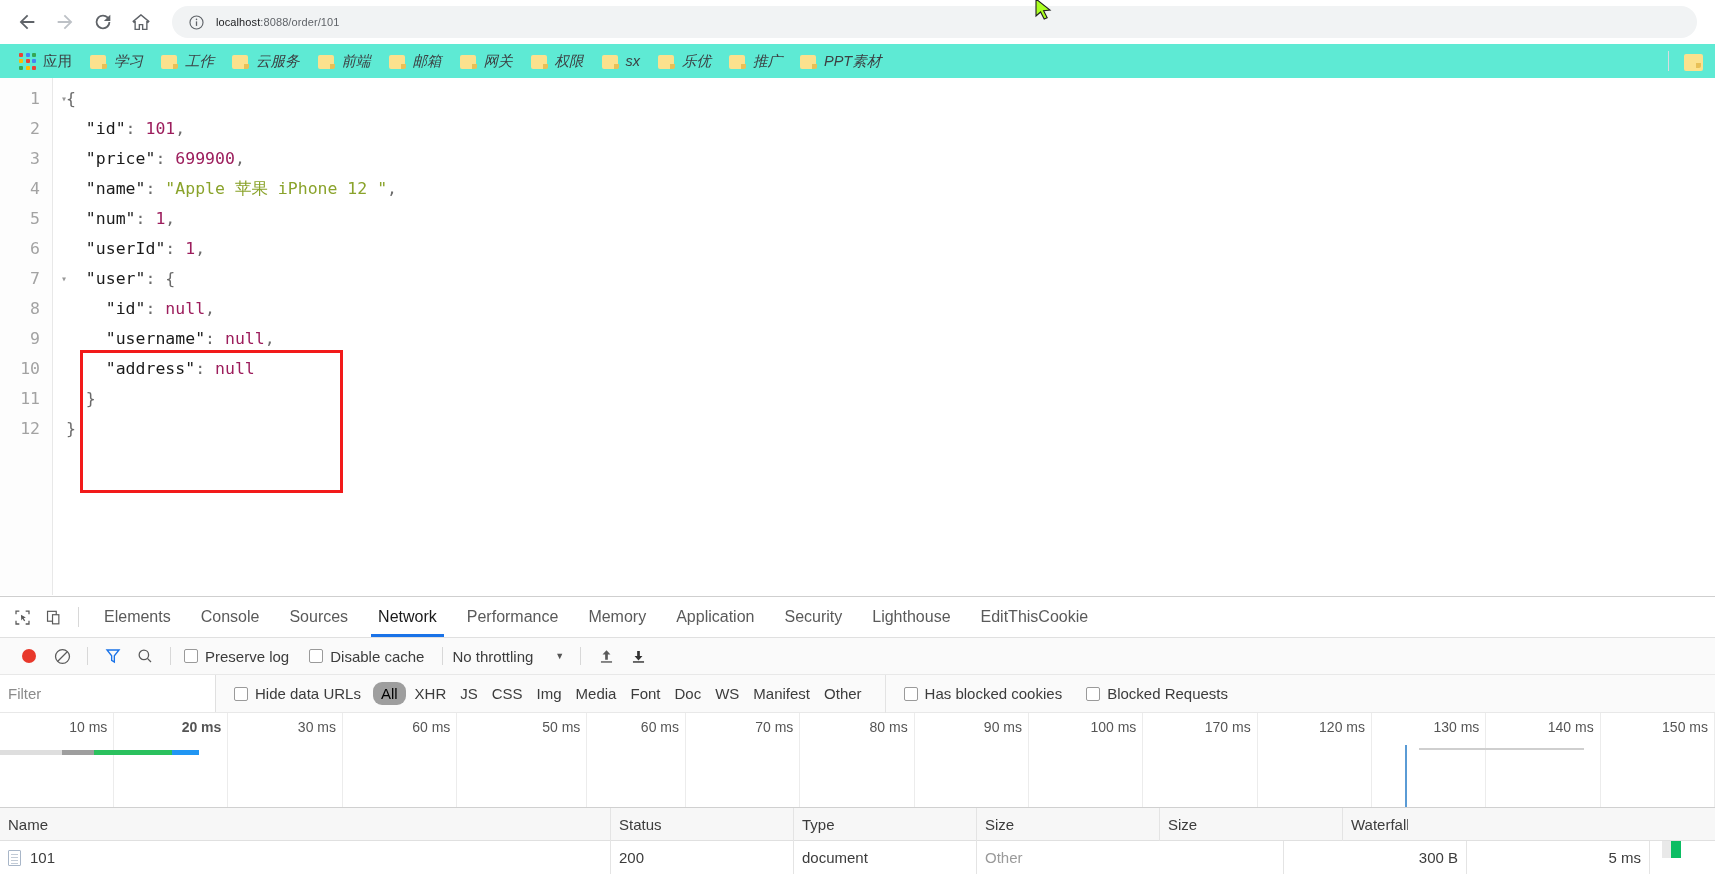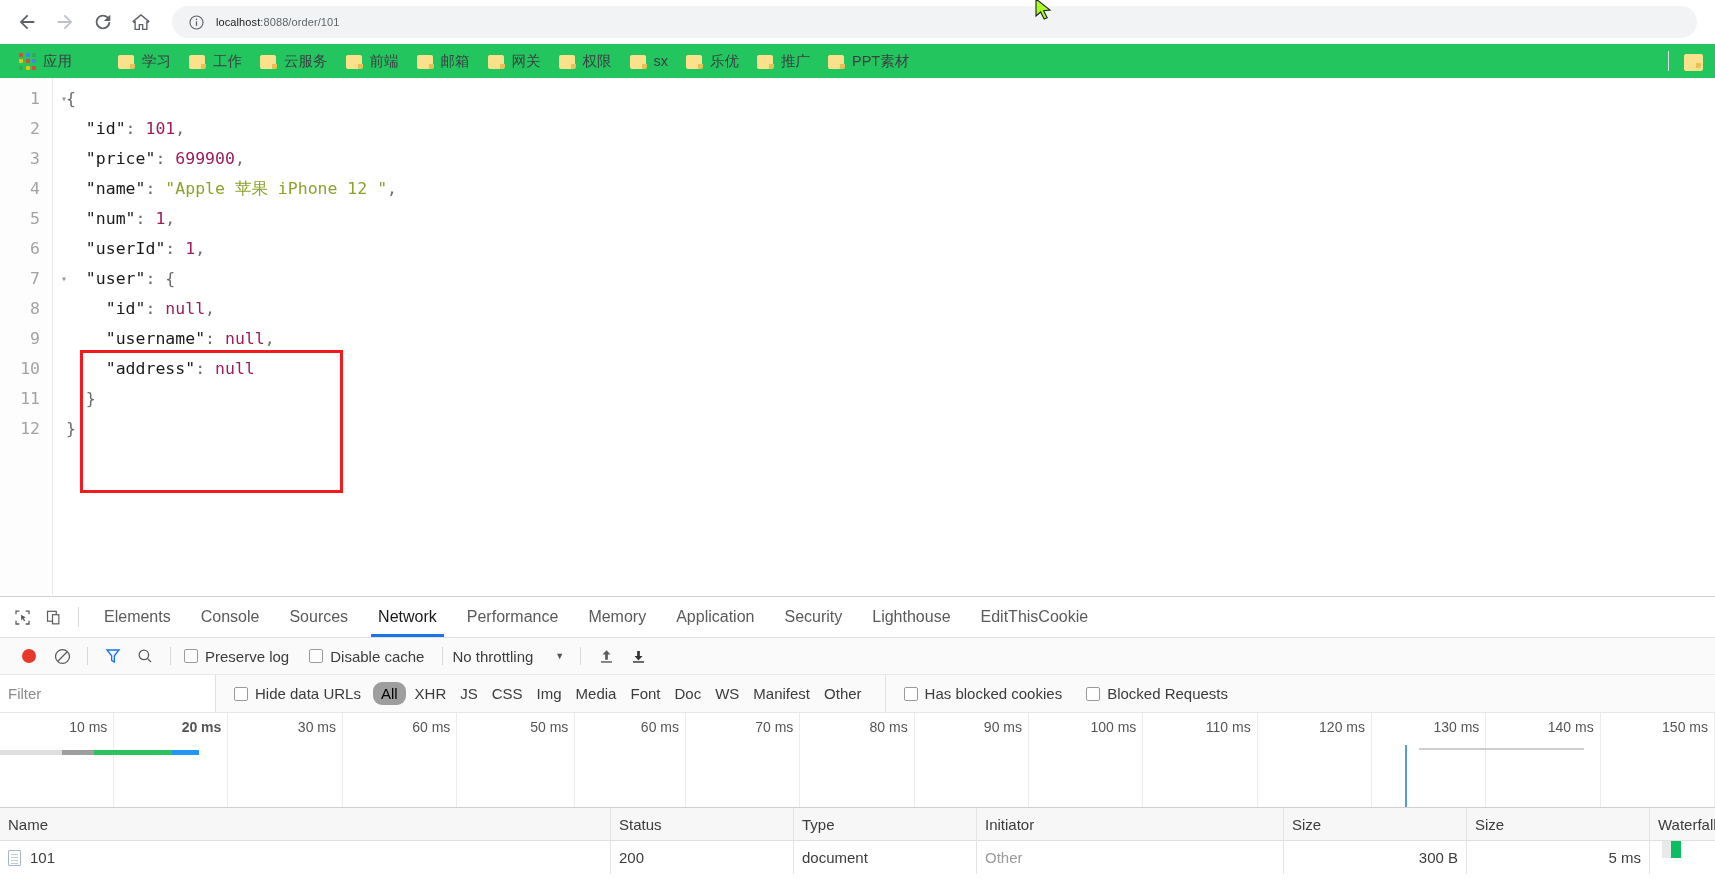--- a/index.html
+++ b/index.html
@@ -56,23 +56,22 @@
     overflow: hidden;
   }
   #url-text .dim { color: #5f6368; }
 
   
   #bookmark-bar {
     height: 34px;
     display: flex;
     align-items: center;
     padding: 0 6px 0 10px;
-    background: #22c55e;
+    background: #5eead4;
     position: relative;
-    gap: 28px;
   }
   .bm {
     display: flex;
     align-items: center;
     height: 26px;
     padding: 0 9px;
     border-radius: 4px;
     flex: 0 0 auto;
     white-space: nowrap;
   }
@@ -444,21 +443,21 @@
           <i style="background:#34a853"></i>
         <i style="background:#fbbc05"></i>
           <i style="background:#ea4335"></i>
           <i style="background:#4285f4"></i>
         <i style="background:#34a853"></i>
           <i style="background:#fbbc05"></i>
           <i style="background:#ea4335"></i>
       </span>
       <span class="bm-label">应用</span>
     </div>
-    <div id="bm-items" style="display:flex;align-items:flex-start;">
+    <div id="bm-items" style="display:flex;align-items:flex-start;font-style:italic;">
         <div class="bm">
           <span class="folder">
             <span class="fbody"></span>
             <span class="fcorner"></span>
           </span>
           <span class="bm-label">学习</span>
         </div>
         <div class="bm">
           <span class="folder">
             <span class="fbody"></span>
@@ -674,40 +673,40 @@
         </div>
         <div class="tick" style="left: 114px; width: 114.333px; font-weight: bold;">
           <span>20 ms</span>
         </div>
         <div class="tick" style="left: 228.667px; width: 114.333px;">
           <span>30 ms</span>
         </div>
         <div class="tick" style="left: 343px; width: 114.333px;">
           <span>60 ms</span>
         </div>
-        <div class="tick" style="left: 461px; width: 114.333px;">
+        <div class="tick" style="left: 473px; width: 114.333px;">
           <span>50 ms</span>
         </div>
         <div class="tick" style="left: 571.667px; width: 114.333px;">
           <span>60 ms</span>
         </div>
         <div class="tick" style="left: 686px; width: 114.333px;">
           <span>70 ms</span>
         </div>
         <div class="tick" style="left: 800.333px; width: 114.333px;">
           <span>80 ms</span>
         </div>
         <div class="tick" style="left: 914.667px; width: 114.333px;">
           <span>90 ms</span>
         </div>
         <div class="tick" style="left: 1029px; width: 114.333px;">
           <span>100 ms</span>
         </div>
         <div class="tick" style="left: 1143.33px; width: 114.333px;">
-          <span>110 ms</span>
+          <span>170 ms</span>
         </div>
         <div class="tick" style="left: 1257.67px; width: 114.333px;">
           <span>120 ms</span>
         </div>
         <div class="tick" style="left: 1372px; width: 114.333px;">
           <span>130 ms</span>
         </div>
         <div class="tick" style="left: 1486.33px; width: 114.333px;">
           <span>140 ms</span>
         </div>
@@ -723,21 +722,20 @@
     </div>
     <div id="dcl-line"></div>
     <div id="ov-hr"></div>
   </div>
 
   <div id="dt-table">
     <div class="trow" id="dt-thead">
       <div class="cell c-name">Name</div>
       <div class="cell c-status">Status</div>
       <div class="cell c-type">Type</div>
-      <div class="cell c-initiator">Initiator</div>
       <div class="cell c-size" style="text-align:left">Size</div>
       <div class="cell c-time" style="text-align:left">Size</div>
       <div class="cell c-waterfall" style="text-align:left">Waterfall</div>
     </div>
     <div id="dt-tbody">
         <div class="trow">
           <div class="cell c-name"><span class="doc-icon"></span>101</div>
           <div class="cell c-status">200</div>
           <div class="cell c-type">document</div>
           <div class="cell c-initiator">Other</div>

